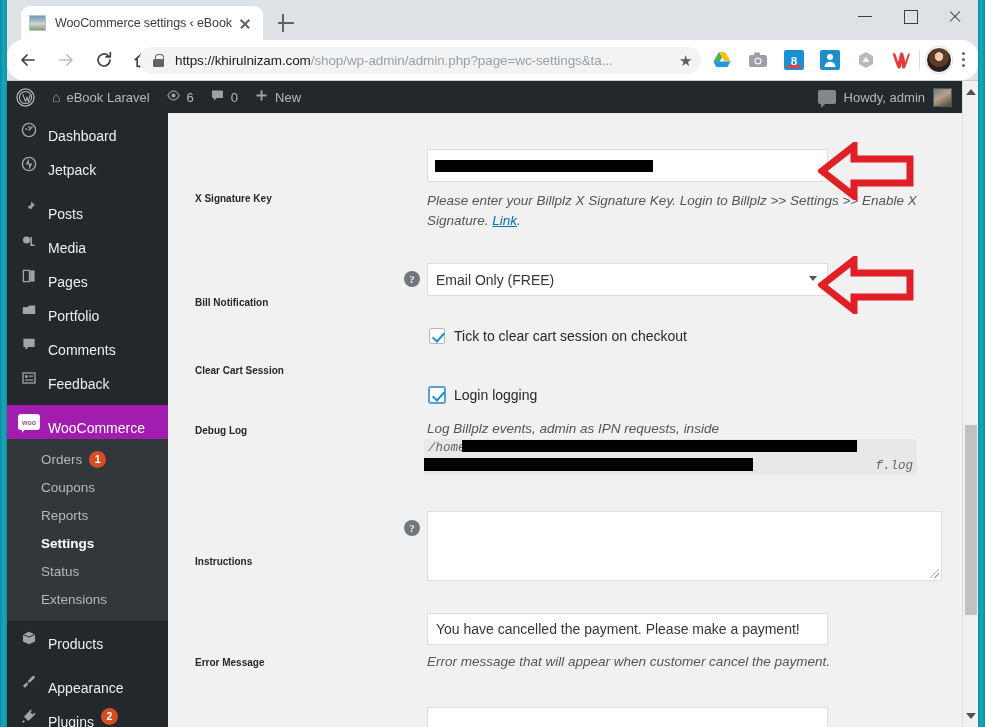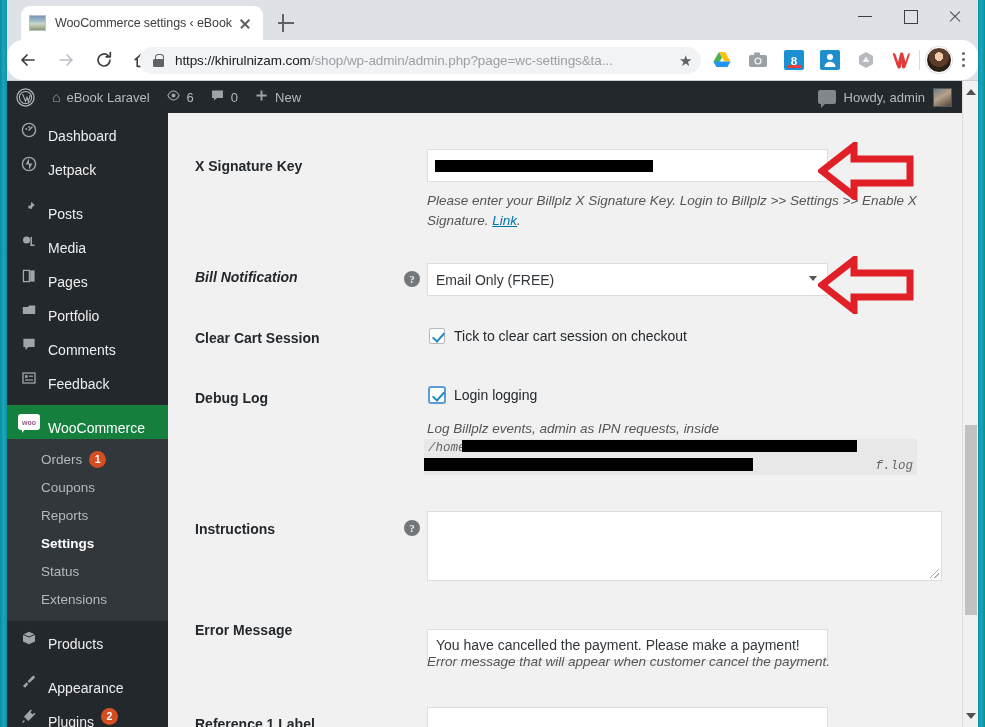--- a/index.html
+++ b/index.html
@@ -111,41 +111,41 @@
       border-style:solid; border-color:#82878c transparent transparent transparent;}
 
   
   .sidebar { position:absolute; left:0; top:32px; width:161px; height:614px; background:#23282d;
       color:#eee; font-size:14px; }
   .menu-item { display:flex; align-items:center; height:34px; padding-left:10px; color:#eee; position:relative;}
   .menu-item .mi-ico { width:24px; font-size:15px; color:#a0a5aa; text-align:center; margin-right:7px; flex:none;
       display:flex; align-items:center; justify-content:center;}
   .menu-item .mi-label { white-space:nowrap;margin-top:12px; }
   .menu-gap { height:10px; }
-  .menu-item.current { background:#15803d; color:#fff; }
+  .menu-item.current { background:#a21caf; color:#fff; }
   .menu-item.current .mi-ico { color:#fff; }
   .menu-item.current::after {
     content:""; position:absolute; right:-8px; top:8px; width:0; height:0;
     border-style:solid; border-width:9px 0 9px 8px; border-color:transparent transparent transparent #0073aa;
   }
   .submenu { background:#32373c; padding:6px 4px 8px 0; }
   .submenu-item { display:flex; align-items:center; height:28px; padding-left:34px; font-size:13.5px; color:#b4b9be; white-space:nowrap;}
   .submenu-item.active { color:#fff; font-weight:bold; }
   .badge { display:inline-flex; align-items:center; justify-content:center; min-width:17px; height:17px;
       background:#d54e21; color:#fff; font-size:10.5px; border-radius:10px; margin-left:7px; padding:0 5px; font-weight:600;}
   .woo-ico { width:22px; height:16px; background:#fff; border-radius:3px; color:#96588a; font-size:7px;
       font-weight:bold; display:flex; align-items:center; justify-content:center; position:relative;}
   .woo-ico::after { content:""; position:absolute; left:4px; bottom:-3px; border-width:4px 3px 0 0;
       border-style:solid; border-color:#fff transparent transparent transparent;}
 
   
   .content { position:absolute; left:161px; top:32px; width:794px; height:614px; background:#f1f1f1;
       overflow:hidden; }
   .form-row { position:absolute; left:0; width:794px; }
-  .f-label { position:absolute; left:27px; font-size:14px; color:#23282d; font-weight:600; }
+  .f-label { position:absolute; left:27px; font-size:10px; color:#23282d; font-weight:600;margin-top:35px; }
   .help { position:absolute; width:16px; height:16px; border-radius:50%; background:#72777c;
       color:#f1f1f1; font-size:11px; font-weight:bold; display:flex; align-items:center;
       justify-content:center; font-family:"Liberation Serif", serif;}
   .txtinput { position:absolute; background:#fff; border:1px solid #ddd; font-size:14px;
       color:#32373c; padding:6px 8px; line-height:1.3; }
   .redact { position:absolute; background:#000; }
   .desc { position:absolute; font-size:13.5px; color:#555; font-style:italic; line-height:1.5; }
   .desc a { color:#0073aa; }
   .cbwrap { position:absolute; display:flex; align-items:center; }
   .cb { width:16px; height:16px; border:1px solid #b4b9be; background:#fff; position:relative; flex:none;
@@ -467,21 +467,21 @@
           <div class="f-label" style="top:45px;">X Signature Key</div>
           <div class="txtinput" style="left:259px; top:36px; width:401px; height:33px;"></div>
           <div class="redact" style="left:267px; top:47px; width:218px; height:12px;"></div>
           <div class="desc" style="left:259px; top:78px; width:540px;">
             <span>Please enter your Billplz X Signature Key. Login to Billplz &gt;&gt; Settings &gt;&gt; Enable X</span>
             <span>Signature. </span><a href="#">Link</a><span>.</span>
           </div>
         </div>
 
         <div class="form-row" style="top:0;">
-          <div class="f-label" style="top:156px;font-style:italic;">Bill Notification</div>
+          <div class="f-label" style="top:149px;">Bill Notification</div>
           <div class="help" style="left:236px; top:158px;">?</div>
           <div class="select" style="left:259px; top:150px; width:401px; height:33px;">
             <span>Email Only (FREE)</span>
             <span class="caret"></span>
           </div>
         </div>
 
         <div class="form-row" style="top:0;">
           <div class="f-label" style="top:217px;">Clear Cart Session</div>
           <div class="cbwrap" style="left:261px; top:215px;">
@@ -508,21 +508,21 @@
         </div>
 
         <div class="form-row" style="top:0;">
           <div class="f-label" style="top:408px;">Instructions</div>
           <div class="help" style="left:236px; top:407px;">?</div>
           <div class="tarea" style="left:259px; top:398px; width:515px; height:70px;"></div>
         </div>
 
         <div class="form-row" style="top:0;">
           <div class="f-label" style="top:509px;">Error Message</div>
-          <div class="txtinput" style="left:259px; top:500px; width:401px; height:32px;margin-top:16px;">You have cancelled the payment. Please make a payment!</div>
+          <div class="txtinput" style="left:259px; top:500px; width:401px; height:32px;">You have cancelled the payment. Please make a payment!</div>
           <div class="desc" style="left:259px; top:539px; width:540px;">Error message that will appear when customer cancel the payment.</div>
         </div>
 
         <div class="form-row" style="top:0;">
           <div class="f-label" style="top:603px;">Reference 1 Label</div>
           <div class="txtinput" style="left:259px; top:594px; width:401px; height:32px;"></div>
         </div>
 
         <svg class="arrow" style="left:650px; top:29px;" width="100" height="58" viewBox="0 0 100 58">
           <path d="M4 29 L36 4 L36 17 L92 17 L92 41 L36 41 L36 54 Z" fill="none" stroke="#e01f26" stroke-width="7" stroke-linejoin="miter"></path>

